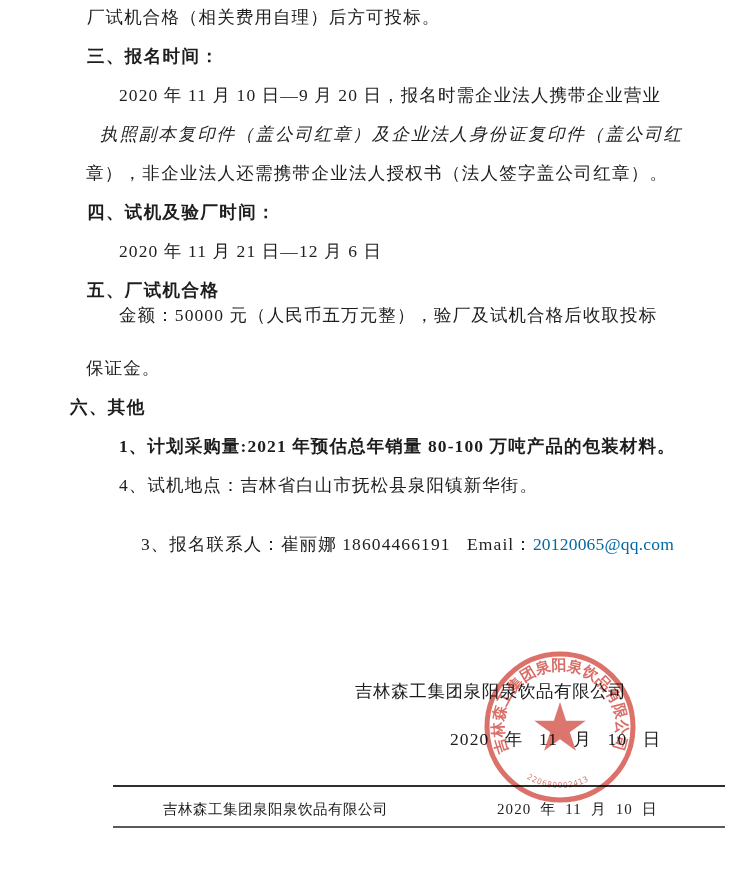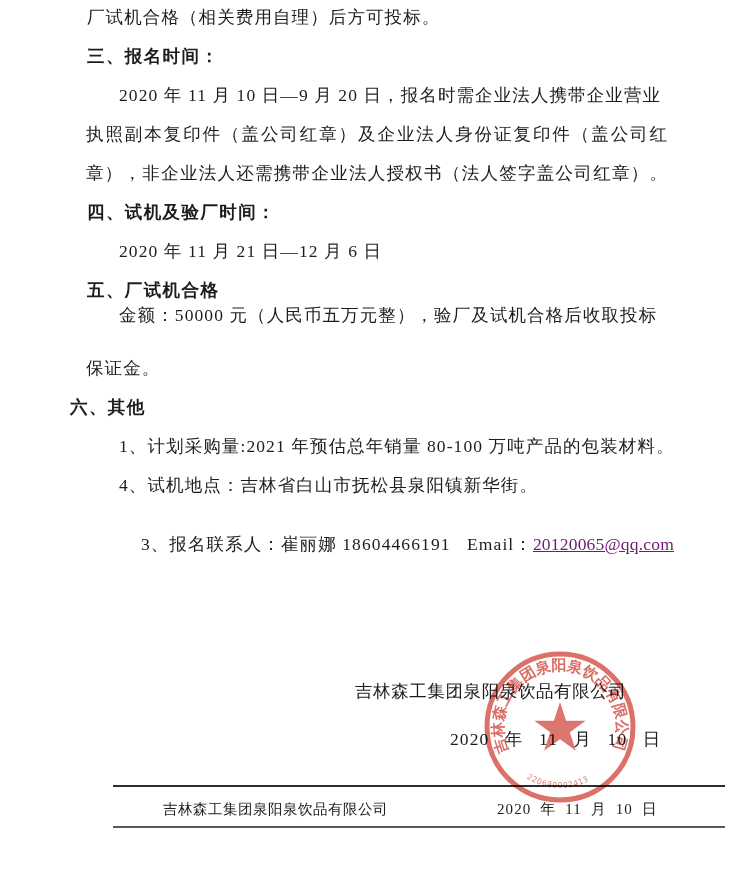--- a/index.html
+++ b/index.html
@@ -7,32 +7,32 @@
     position:relative; width:754px; height:869px; background:#ffffff;
     font-family:"Liberation Serif","DejaVu Serif",serif;
     color:#1d1d1d; overflow:hidden;
   }
   .line { position:absolute; font-size:17.5px; line-height:20px; letter-spacing:1.1px; white-space:pre; }
   .heading { font-weight:bold; letter-spacing:1.4px; }
   .justify { white-space:normal; width:581px; text-align:justify; text-align-last:justify; letter-spacing:0; }
   .p1  { left:87px;  top:7px;   }
   .p2  { left:87px;  top:46px;  }
   .p3  { left:119px; top:85px;  }
-  .p4  { left:86px;  top:124px; }
+  .p4  { left:100px;  top:124px;font-style:italic; }
   .p5  { left:86px;  top:163px; }
   .p6  { left:87px;  top:202px; }
   .p7  { left:119px; top:241px; }
   .p8  { left:87px;  top:280px; }
   .p9  { left:119px; top:305px; }
   .p10 { left:86px;  top:358px;text-align:center; }
   .p11 { left:70px;  top:397px; }
-  .p12 { left:119px; top:436px; }
+  .p12 { left:119px; top:436px;font-weight:bold; }
   .p13 { left:119px; top:475px; }
   .p14 { left:119px; top:514px; }
-  .email-link { color:#701a75; text-decoration:underline; letter-spacing:0.2px; cursor:pointer; }
+  .email-link { color:#0369a1; letter-spacing:0.2px; cursor:pointer; }
   .sig-company { left:355px; top:681px; letter-spacing:0.6px; }
   .sig-date    { left:450px; top:729px; word-spacing:10px; }
   .footer-rule { position:absolute; left:113px; width:612px; height:0; }
   .fr1 { top:785px; border-top:2px solid #2e2e2e; }
   .fr2 { top:826px; border-top:2px solid #5a5a5a; }
   .footer-company { left:163px; top:799px; font-size:14.5px; letter-spacing:0.5px; }
   .footer-date    { left:497px; top:799px; font-size:15px;  word-spacing:4px; }
   .seal { position:absolute; left:480px; top:647px; width:160px; height:160px;
           opacity:0.9; mix-blend-mode:multiply; pointer-events:none; }
 </style>

